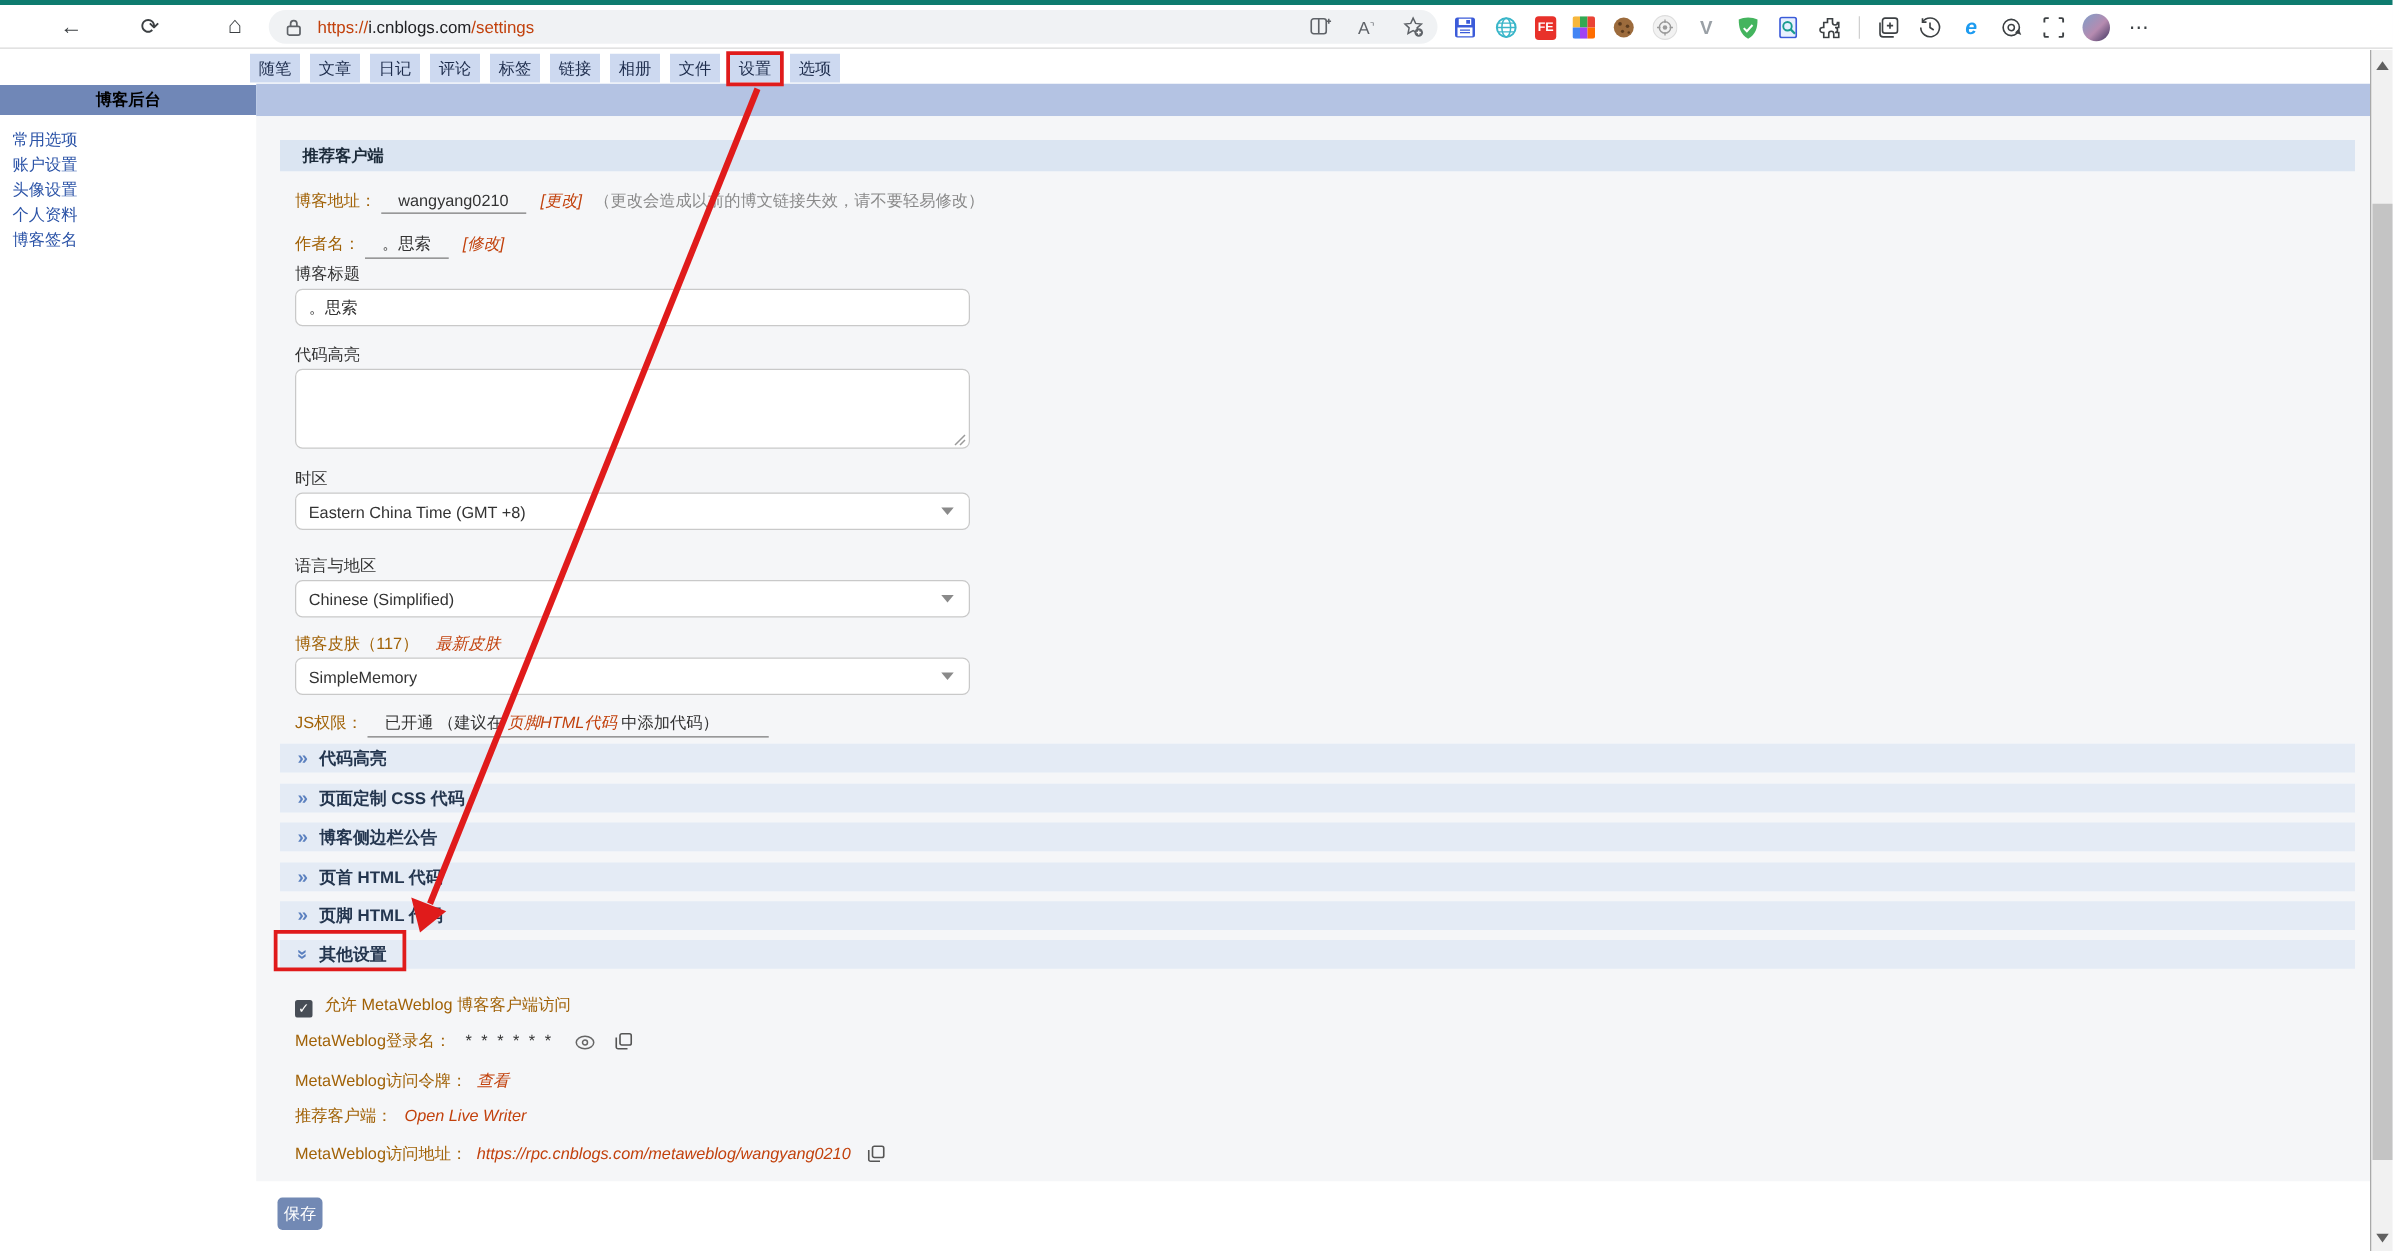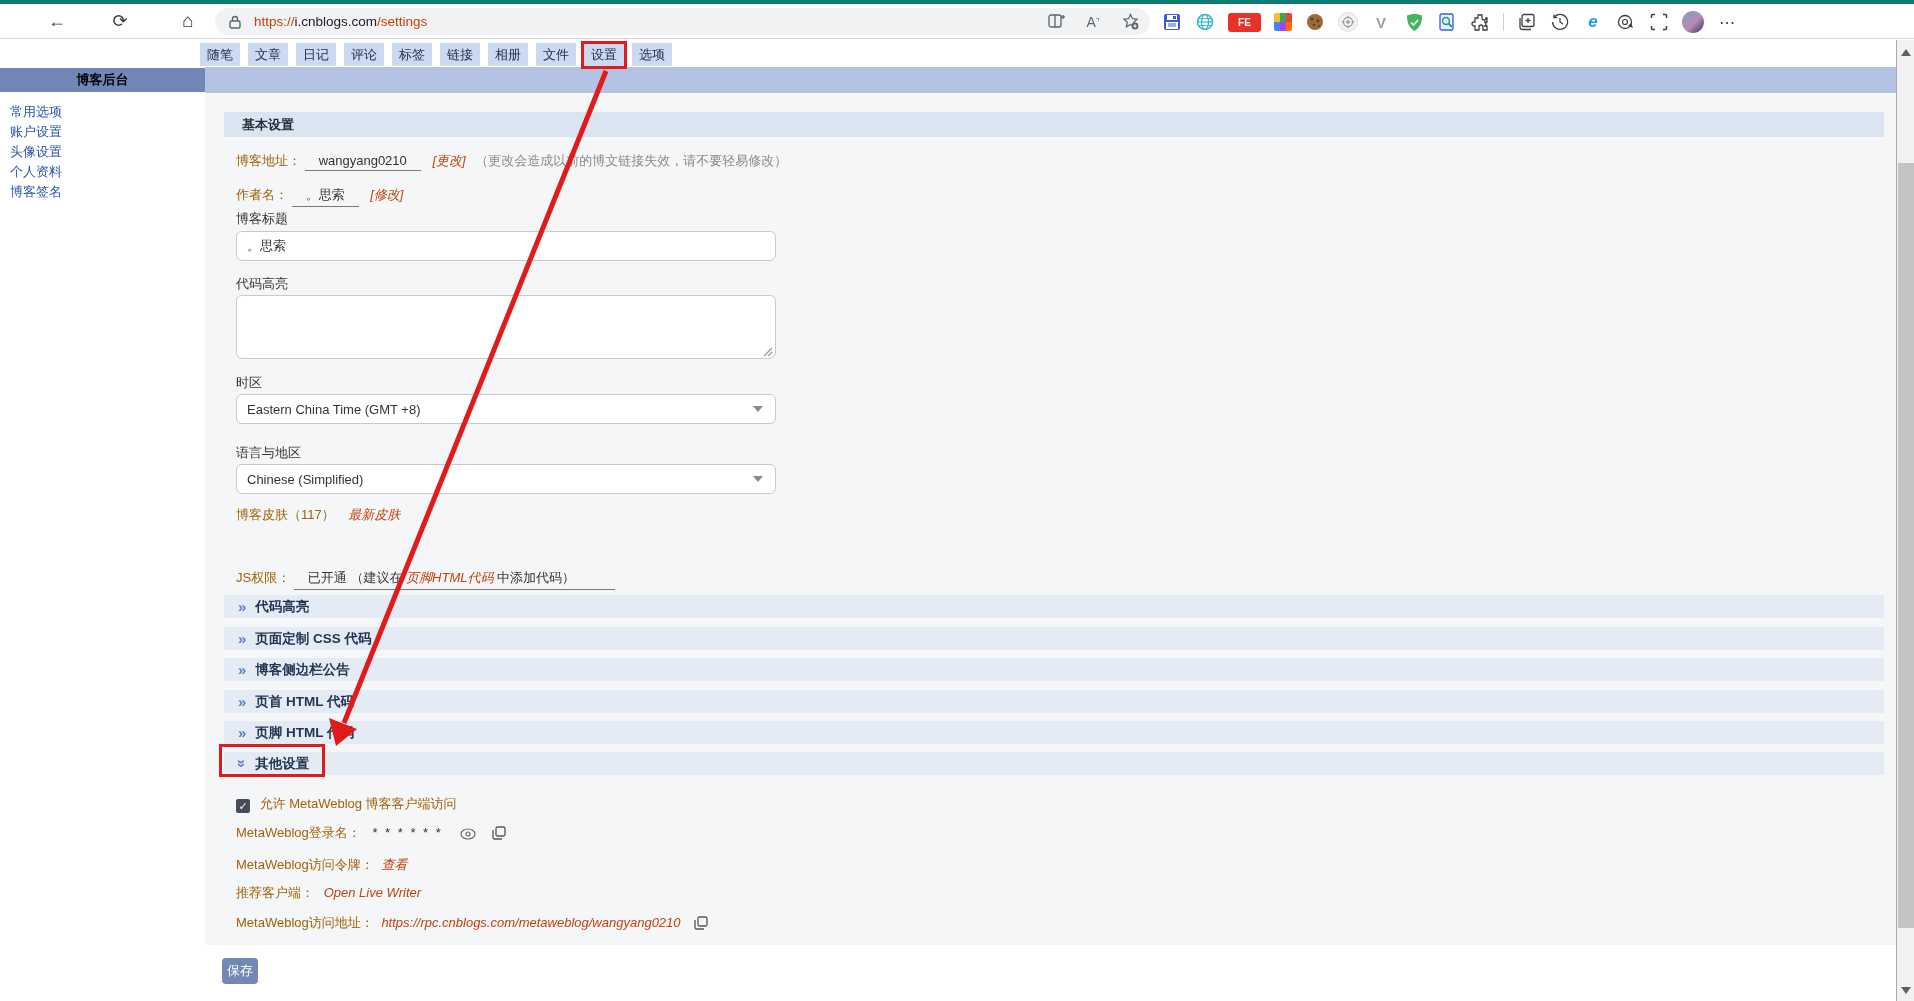--- a/index.html
+++ b/index.html
@@ -9,21 +9,21 @@
   
   .titlebar-strip { position:absolute; left:0; top:0; width:1914px; height:4px; background:#0e7b6f; }
   .toolbar { position:absolute; left:0; top:4px; width:1914px; height:35px; background:#fff; border-bottom:1px solid #d9d9d9; }
   .nav-ico { position:absolute; top:5px; width:24px; height:24px; font-size:18px; color:#3c4043; text-align:center; line-height:24px; cursor:pointer; }
   .url-pill { position:absolute; left:215px; top:4px; width:935px; height:27px; background:#f0f2f4; border-radius:14px; display:flex; align-items:center; }
   .url-text { font-size:13.5px; color:#202124; white-space:nowrap; }
   .url-dim { color:#c2410c; }
   .pill-right { position:absolute; right:10px; top:0; height:27px; display:flex; align-items:center; gap:17px; }
   .ext-row { position:absolute; left:1162px; top:4px; height:28px; display:flex; align-items:center; gap:13px; }
   .mini { width:20px; height:20px; display:flex; align-items:center; justify-content:center; }
-  .badge { width:33px; height:19px; border-radius:3px; color:#fff; font-size:10px; font-weight:bold; display:flex; align-items:center; justify-content:center; }
+  .badge { width:17px; height:19px; border-radius:3px; color:#fff; font-size:10px; font-weight:bold; display:flex; align-items:center; justify-content:center; }
   .grid4 { width:18px; height:18px; border-radius:2px; overflow:hidden; display:grid; grid-template-columns:1fr 1fr 1fr; grid-template-rows:1fr 1fr; }
   .vdivider { width:1px; height:18px; background:#d0d0d0; }
   .avatar { width:22px; height:22px; border-radius:50%; background:linear-gradient(135deg,#7f9ec9 0%,#b68bb0 55%,#3e3560 100%); }
 
   
   .page { position:absolute; left:0; top:40px; width:1896px; height:961px; background:#fff; }
   .sidebar-hdr { position:absolute; left:0; top:28px; width:205px; height:24px; background:#7087b7; color:#000000; font-weight:bold; text-align:center; line-height:24px; }
   .side-links { position:absolute; left:10px; top:62px; display:flex; flex-direction:column; }
   .side-link { color:#2b53a7; line-height:20px; cursor:pointer; text-decoration:none; }
   .tabbar { position:absolute; left:200px; top:3px; display:flex; gap:8px; }
@@ -221,21 +221,21 @@
       <div class="tab">标签</div>
       <div class="tab">链接</div>
       <div class="tab">相册</div>
       <div class="tab">文件</div>
       <div class="tab">设置</div>
       <div class="tab">选项</div>
     </div>
   <div class="band"></div>
 
   <div class="main">
-    <div class="sec-hdr" style="top:19px;">基本设置</div>
+    <div class="sec-hdr" style="top:19px;">推荐客户端</div>
 
     <div class="row" style="top:59px;">
       <span class="lbl">博客地址：</span>
       <span class="ulined">wangyang0210</span>
       <span class="lnk" style="margin-left:8px;">[更改]</span>
       <span class="note" style="margin-left:6px;">（更改会造成以前的博文链接失效，请不要轻易修改）</span>
     </div>
 
     <div class="row" style="top:93px;text-align:center;">
       <span class="lbl">作者名：</span>
@@ -261,20 +261,24 @@
     <div class="row" style="top:351px;">语言与地区</div>
     <div class="selectbox" style="top:371px;">
         <span>Chinese (Simplified)</span>
         <span class="caret"></span>
       </div>
 
     <div class="row" style="top:413px;">
       <span class="lbl">博客皮肤（117）</span>
       <span class="lnk" style="margin-left:10px;">最新皮肤</span>
     </div>
+    <div class="selectbox" style="top:433px;">
+        <span>SimpleMemory</span>
+        <span class="caret"></span>
+      </div>
 
     <div class="row" style="top:476px;">
       <span class="lbl">JS权限：</span>
       <span class="ulined" style="padding-right:40px;"><span>已开通</span>&nbsp;<span>（建议在 </span><span class="lnk">页脚HTML代码</span><span> 中添加代码）</span></span>
     </div>
 
     <div class="secbar" style="top:659px;">
       <span class="chev down">»</span>
       <b>其他设置</b>
     </div>

